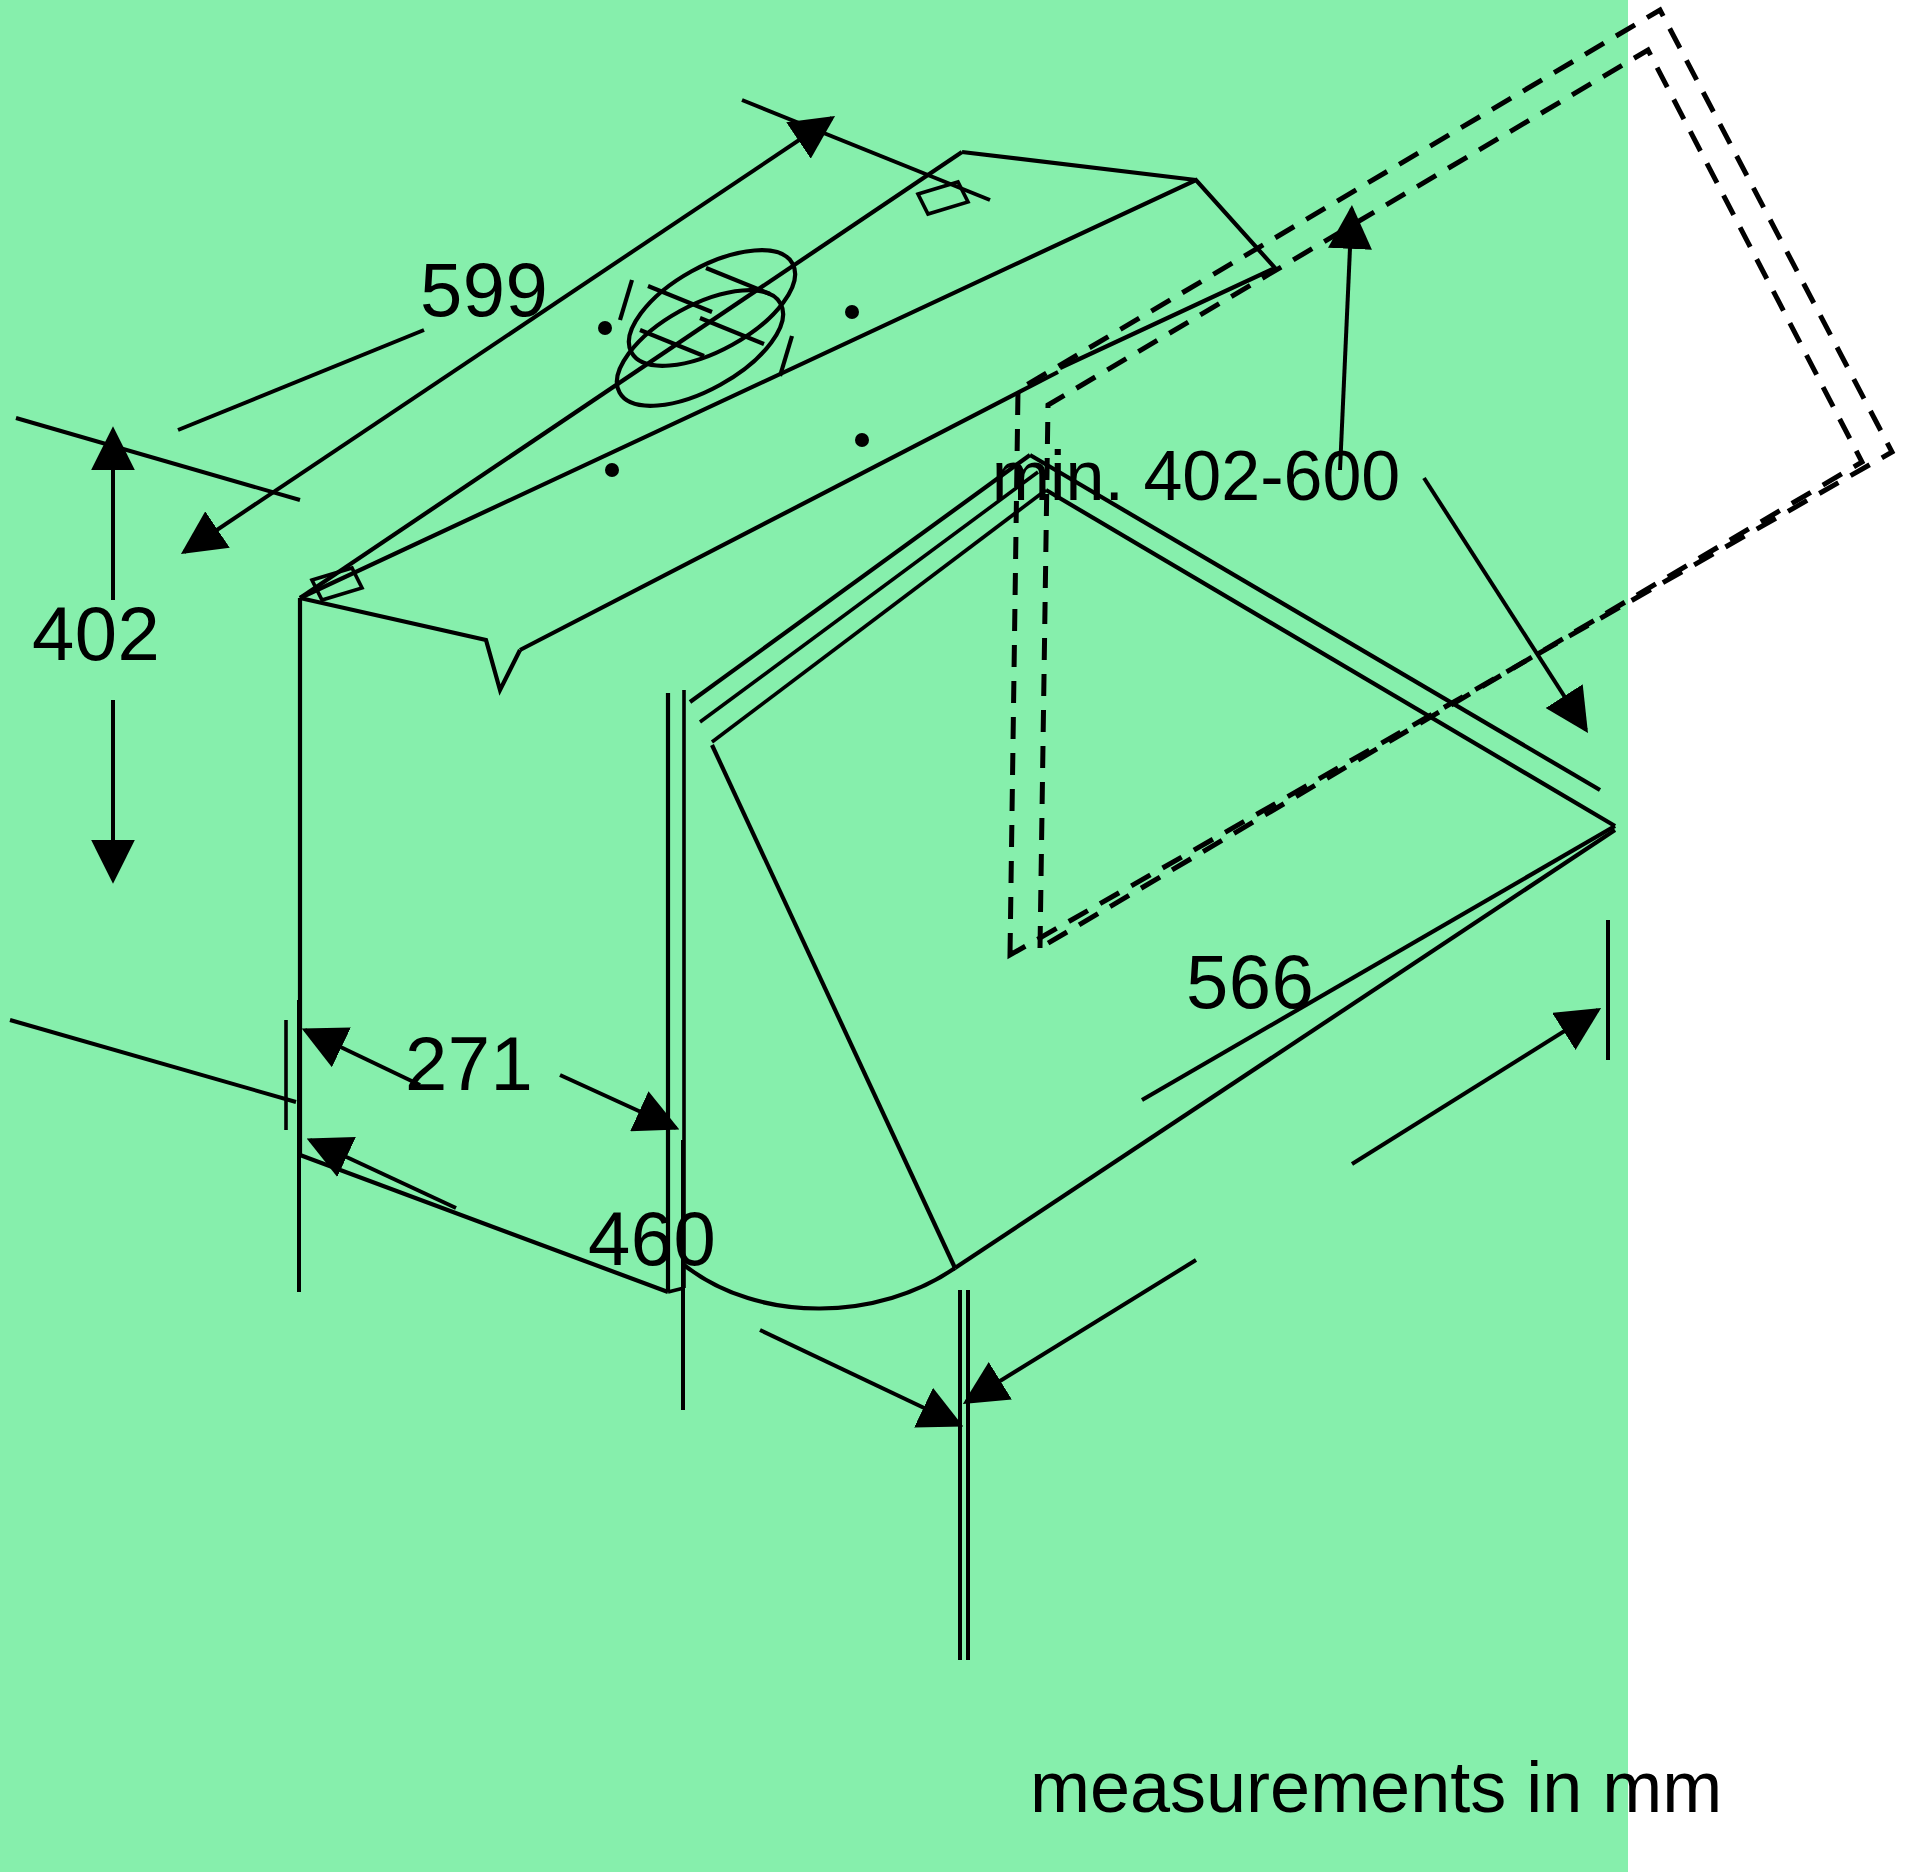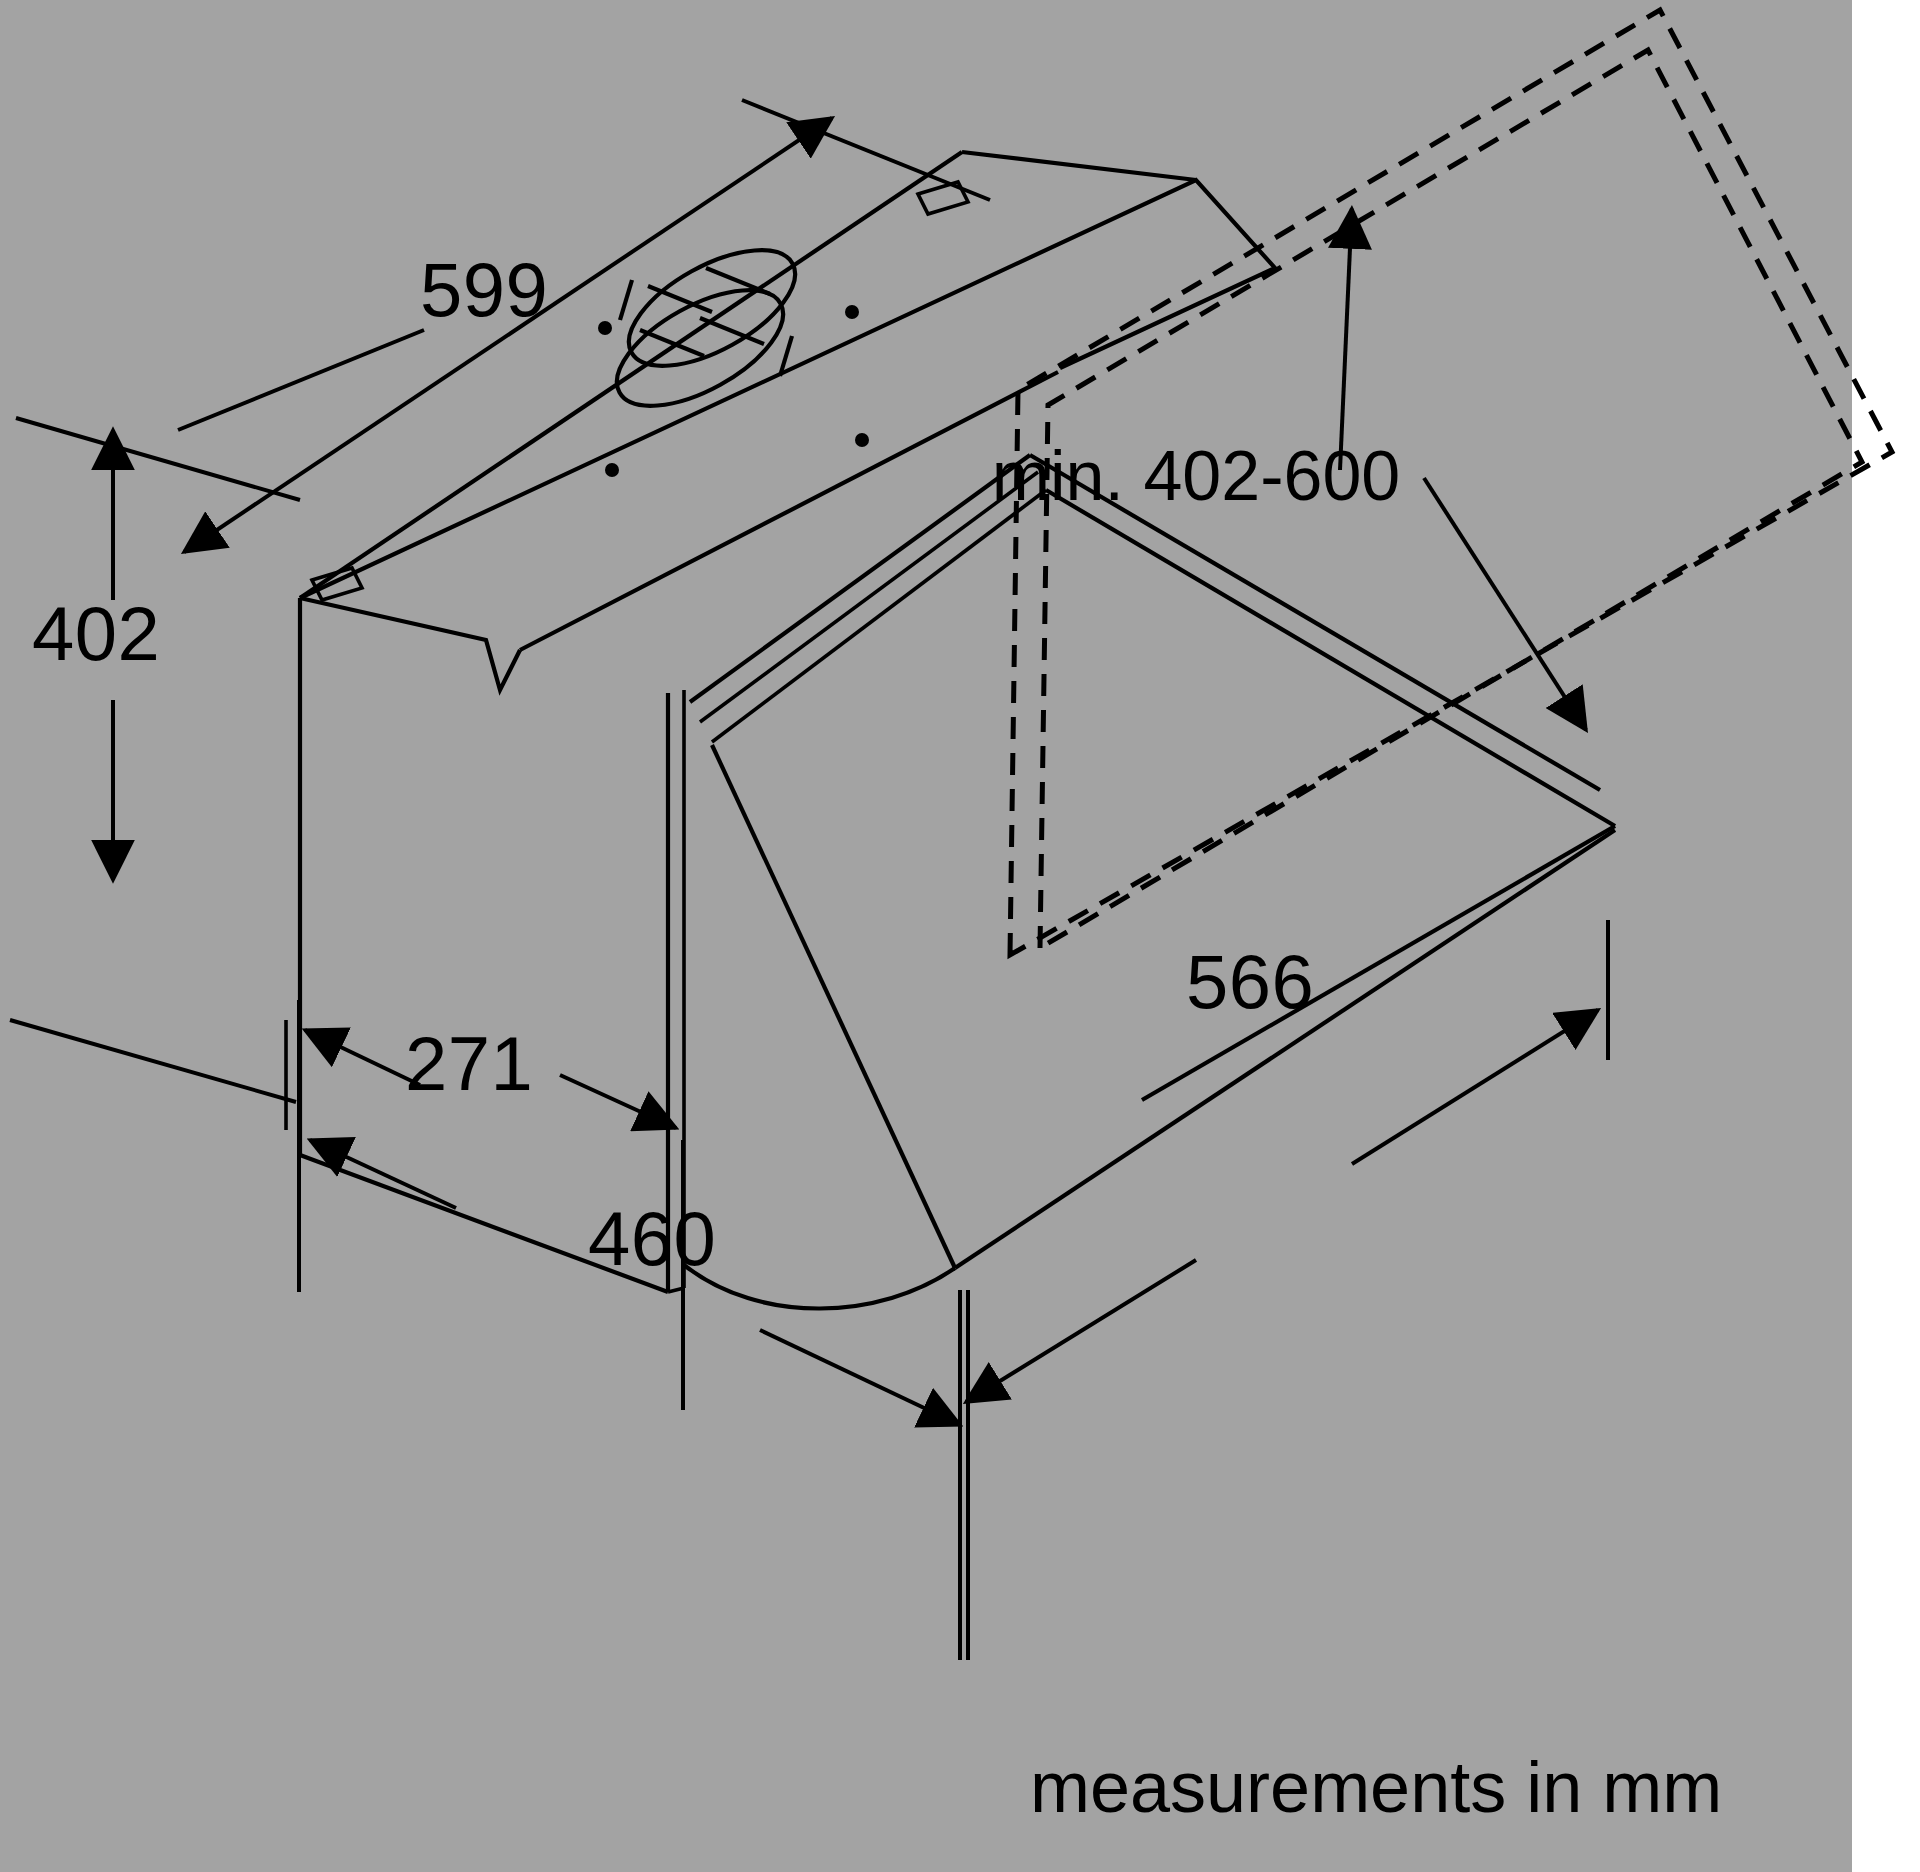--- a/index.html
+++ b/index.html
@@ -9,23 +9,23 @@
     background: #ffffff;
   }
   body {
     width: 1920px;
     height: 1872px;
     overflow: hidden;
     font-family: "Liberation Sans", sans-serif;
   }
   #drawing-root {
     position: relative;
-    width: 1852px;
+    width: 1628px;
     height: 1872px;
-    background: #a3a3a3;
+    background: #86efac;
   }
   svg#tech-drawing {
     display: block;
     width: 1920px;
     height: 1872px;
   }
   .solid-line {
     fill: none;
     stroke: #000000;
     stroke-width: 4.2;

